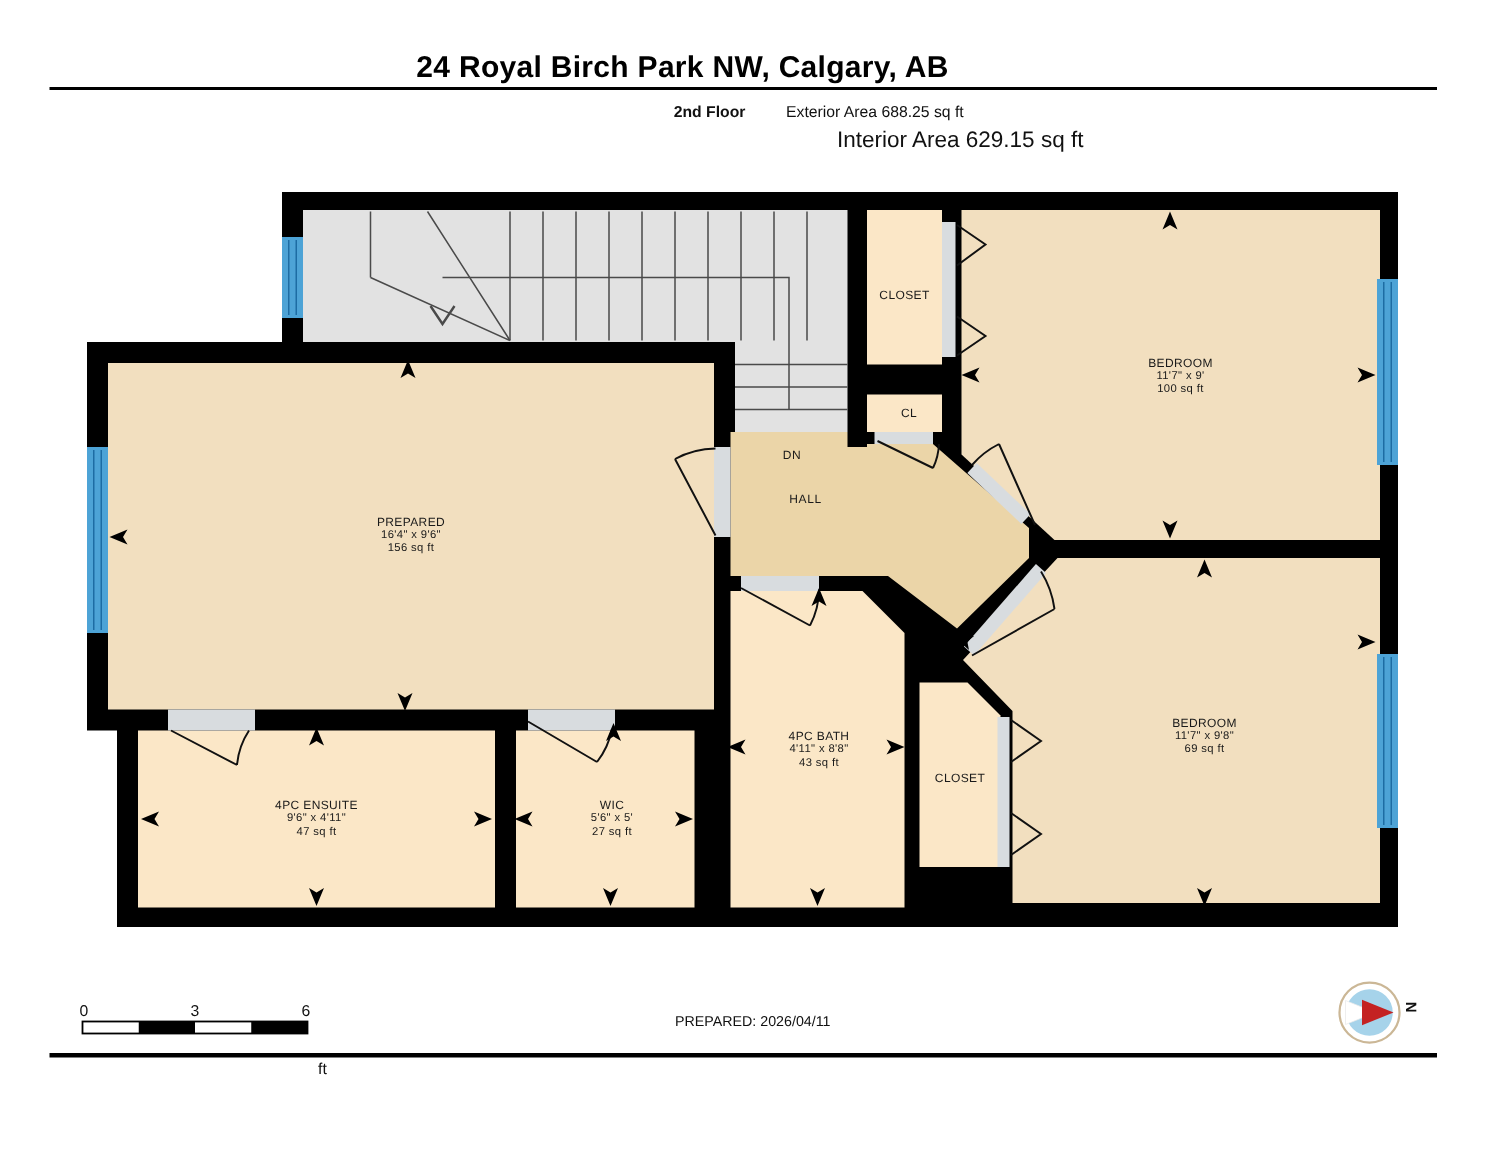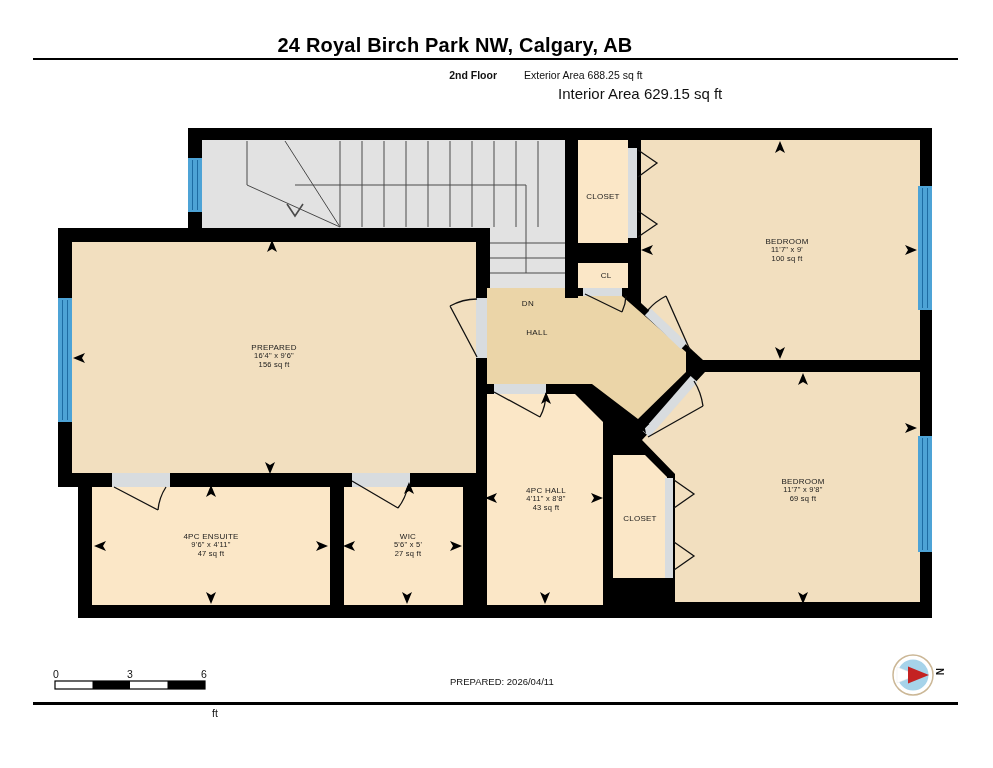--- a/index.html
+++ b/index.html
@@ -167,21 +167,21 @@
     <div class="nm">BEDROOM</div>
       <div class="dm">11'7" x 9'</div>
       <div class="ar">100 sq ft</div>
   </div>
   <div class="room-label" style="left:803px;top:491px">
     <div class="nm">BEDROOM</div>
       <div class="dm">11'7" x 9'8"</div>
       <div class="ar">69 sq ft</div>
   </div>
   <div class="room-label" style="left:546px;top:500px">
-    <div class="nm">4PC HALL</div>
+    <div class="nm">4PC BATH</div>
       <div class="dm">4'11" x 8'8"</div>
       <div class="ar">43 sq ft</div>
   </div>
   <div class="room-label" style="left:211px;top:546px">
     <div class="nm">4PC ENSUITE</div>
       <div class="dm">9'6" x 4'11"</div>
       <div class="ar">47 sq ft</div>
   </div>
   <div class="room-label" style="left:408px;top:546px">
     <div class="nm">WIC</div>

